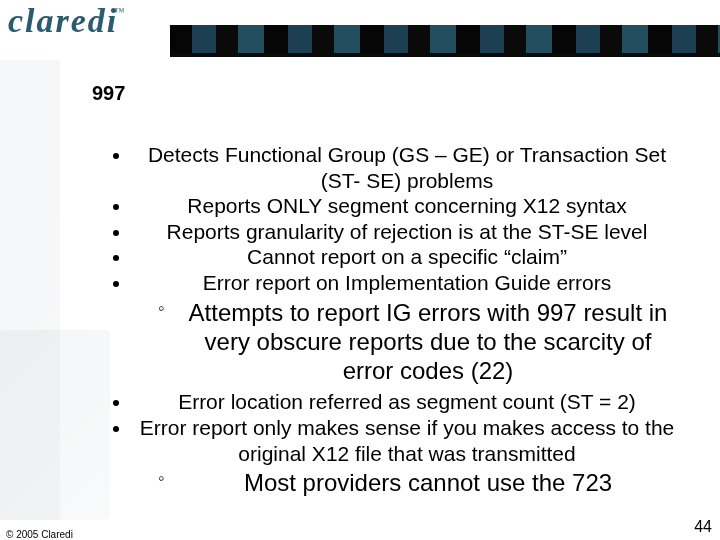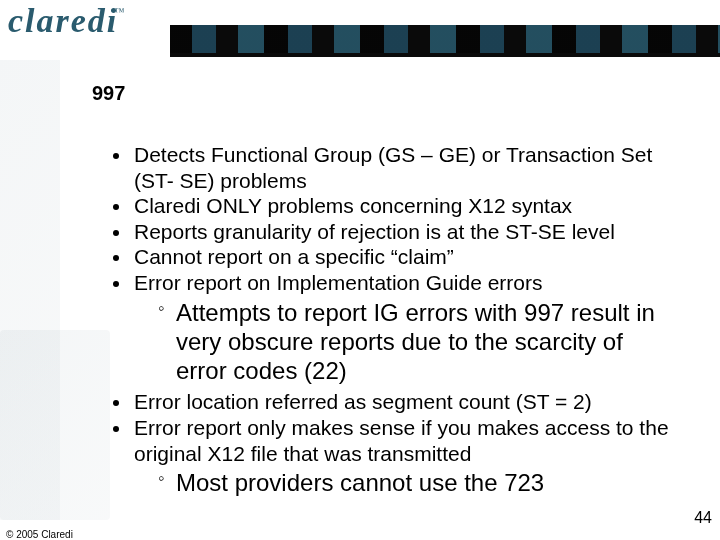--- a/index.html
+++ b/index.html
@@ -103,20 +103,21 @@
     top: 142px;
     width: 570px;
     color: #000000;
   }
   ul.main {
     margin: 0;
     padding-left: 22px;
     list-style: disc;
     font-size: 21px;
     line-height: 1.22;
+    text-align: center;
   }
   ul.main > li {
     margin-bottom: 0px;
     padding-left: 2px;
   }
   ul.sub {
     margin: 2px 0 4px 0;
     padding-left: 28px;
     list-style: none;
     font-size: 24px;
@@ -140,21 +141,21 @@
   .footer-left {
     position: absolute;
     left: 6px;
     bottom: 0;
     font-size: 10px;
     color: #000;
   }
   .footer-right {
     position: absolute;
     right: 8px;
-    bottom: 13px;
+    bottom: 4px;
     font-size: 16px;
     color: #000;
   }
 </style>
 </head>
 <body>
 
 <div class="slide">
 
   <div class="bg-faint bg1"></div>
@@ -167,21 +168,21 @@
         <span class="l-part">claredi</span><sup>™</sup>
       </div>
     </div>
   </div>
 
   <div class="title">997</div>
 
   <div class="body">
     <ul class="main">
       <li><span>Detects Functional Group (GS – GE) or Transaction Set (ST- SE) problems</span></li>
-      <li><span>Claredi ONLY problems concerning X12 syntax</span></li>
+      <li><span>Reports ONLY segment concerning X12 syntax</span></li>
       <li><span>Reports granularity of rejection is at the ST-SE level</span></li>
       <li><span>Cannot report on a specific “claim”</span></li>
       <li>
         <span>Error report on Implementation Guide errors</span>
         <ul class="sub">
           <li><span>Attempts to report IG errors with 997 result in very obscure reports due to the scarcity of error codes (22)</span></li>
         </ul>
       </li>
       <li><span>Error location referred as segment count (ST = 2)</span></li>
       <li>

